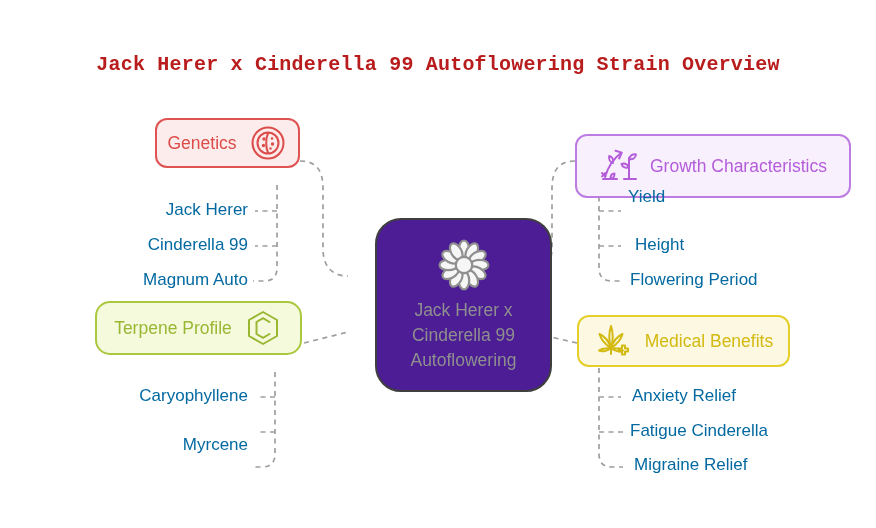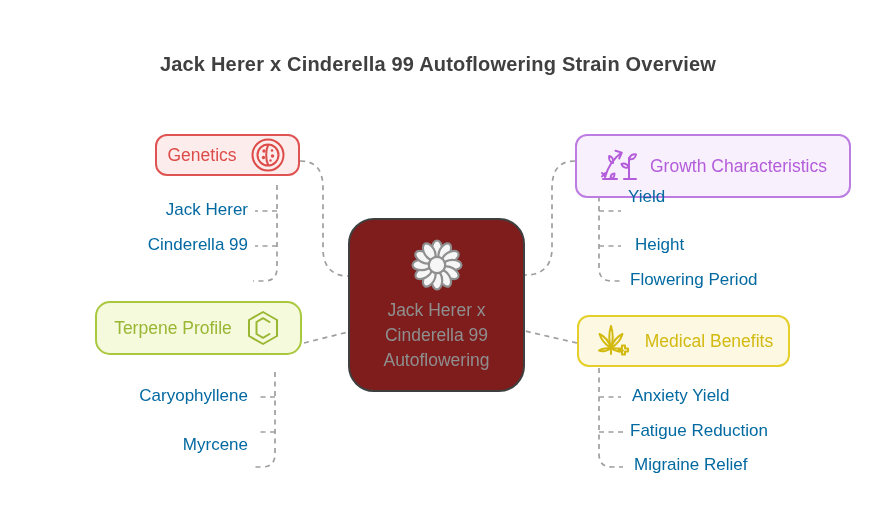--- a/index.html
+++ b/index.html
@@ -8,37 +8,37 @@
   .title{position:absolute;top:53px;left:0;width:100%;text-align:center;
          font-size:20px;font-weight:600;letter-spacing:.2px;color:#3f3f3f}
   svg.wires{position:absolute;left:0;top:0;width:876px;height:528px;stroke:#9e9e9e}
   svg.wires path{fill:none;stroke:inherit;stroke-width:1.7;stroke-dasharray:5 4.5;stroke-linecap:butt}
   .node{position:absolute;display:flex;align-items:center;justify-content:center;gap:11px;
         border:2px solid;border-radius:12px;font-size:17.5px;font-weight:500;box-sizing:border-box}
   .node .nicon{flex:0 0 auto;display:block}
   .nicon path,.nicon circle,.nicon polyline{stroke:currentColor;fill:none;stroke-width:2;
         stroke-linecap:round;stroke-linejoin:round}
   .nicon .dot{fill:currentColor;stroke:none}
-  #node-genetics{left:155px;top:134px;width:145px;height:42px;border-color:#df5452;background:#fdecec;color:#dc4c49}
+  #node-genetics{left:155px;top:118px;width:145px;height:50px;border-color:#df5452;background:#fdecec;color:#dc4c49}
   #node-growth{left:575px;top:134px;width:276px;height:64px;border-color:#bd7ce2;background:#f9f0fd;color:#b45ddb}
   #node-terpene{left:95px;top:301px;width:207px;height:54px;border-radius:15px;border-color:#a9c83e;background:#f6fadd;color:#9ab733}
   #node-medical{left:577px;top:315px;width:213px;height:52px;border-color:#e5cf2a;background:#fcf8e2;color:#d3ba10}
   #node-center{left:348px;top:218px;width:177px;height:174px;border:2.5px solid #3f3f3f;border-radius:26px;
                background:#f6f6f6;color:#8f8f8f;flex-direction:column;gap:0;padding-top:2px}
   #node-center .flower{margin-bottom:7px}
   .cline{font-size:17.5px;line-height:25px;color:#8f8f8f;text-align:center;white-space:nowrap}
   .it{position:absolute;font-size:17px;color:#0369a1;white-space:nowrap}
   .it.r{left:0;width:248px;text-align:right}
 </style>
 </head>
 <body>
 
 <div class="canvas">
 
-  <div class="title" style="color: #404040;">Jack Herer x Cinderella 99 Autoflowering Strain Overview</div>
+  <div class="title" style="color: #b91c1c; font-family: Liberation Mono, monospace;">Jack Herer x Cinderella 99 Autoflowering Strain Overview</div>
 
   <svg class="wires" viewBox="0 0 876 528" style="stroke: rgb(158, 158, 158);">
     <path d="M300,161 C319,161 323,174 323,189 L323,249 C323,264 330,276 348,276"></path>
     <path d="M575,161 C556,161 552,174 552,189 L552,248 C552,263 545,275 525,275"></path>
     <path d="M304,343 L348,332"></path>
     <path d="M577,343 L525,331"></path>
     <path d="M277,185 L277,268 Q277,281 264,281 L253,281 M277,211 L255,211 M277,246 L255,246"></path>
     <path d="M599,187 L599,268 Q599,281 612,281 L623,281 M599,211 L621,211 M599,246 L621,246"></path>
     <path d="M275,372 L275,454 Q275,467 262,467 L251,467 M275,397 L256,397 M275,432 L256,432"></path>
     <path d="M599,368 L599,454 Q599,467 612,467 L623,467 M599,397 L621,397 M599,432 L623,432"></path>
@@ -87,21 +87,21 @@
       <path d="M17,27 C12,24 7.5,19.5 5.5,13 C11,15.5 15,20.5 17,27 Z" stroke-width="1.8"></path>
       <path d="M17,27 C22,24 26.5,19.5 28.5,13 C23,15.5 19,20.5 17,27 Z" stroke-width="1.8"></path>
       <path d="M17,27 C13,27.5 8.5,27 5,29.5 C8.5,31 13.5,30 17,27 Z" stroke-width="1.8"></path>
       <path d="M17,27 C21,27.5 25.5,27 29,29.5 C25.5,31 20.5,30 17,27 Z" stroke-width="1.8"></path>
       <path d="M17,27 L17,33" stroke-width="1.8"></path>
       <path d="M28,24.5 h3 v3 h3 v3 h-3 v3 h-3 v-3 h-3 v-3 h3 Z" stroke-width="1.8"></path>
     </svg>
     <span>Medical Benefits</span>
   </div>
 
-  <div class="node" id="node-center" style="border-color: rgb(63, 63, 63); background-color: #7f1d1d; color: rgb(143, 143, 143);">
+  <div class="node" id="node-center" style="border-color: rgb(63, 63, 63); background-color: #4c1d95; color: rgb(143, 143, 143); margin-left: 27px;">
     <svg class="flower" width="52" height="52" viewBox="0 0 52 52">
       <g stroke="#8f8f8f" stroke-width="2.2" fill="#f6f6f6">
         <ellipse cx="26" cy="10.5" rx="5.2" ry="9"></ellipse>
         <ellipse cx="26" cy="10.5" rx="5.2" ry="9" transform="rotate(30 26 26)"></ellipse>
         <ellipse cx="26" cy="10.5" rx="5.2" ry="9" transform="rotate(60 26 26)"></ellipse>
         <ellipse cx="26" cy="10.5" rx="5.2" ry="9" transform="rotate(90 26 26)"></ellipse>
         <ellipse cx="26" cy="10.5" rx="5.2" ry="9" transform="rotate(120 26 26)"></ellipse>
         <ellipse cx="26" cy="10.5" rx="5.2" ry="9" transform="rotate(150 26 26)"></ellipse>
         <ellipse cx="26" cy="10.5" rx="5.2" ry="9" transform="rotate(180 26 26)"></ellipse>
         <ellipse cx="26" cy="10.5" rx="5.2" ry="9" transform="rotate(210 26 26)"></ellipse>
@@ -112,25 +112,26 @@
         <circle cx="26" cy="26" r="8.2"></circle>
       </g>
     </svg>
     <div class="cline">Jack Herer x</div>
     <div class="cline">Cinderella 99</div>
     <div class="cline">Autoflowering</div>
   </div>
 
   <div class="it r" style="top:200px">Jack Herer</div>
   <div class="it r" style="top:235px">Cinderella 99</div>
+  <div class="it r" style="top:270px">Magnum Auto</div>
 
   <div class="it" style="left:628px;top:187px">Yield</div>
   <div class="it" style="left:635px;top:235px">Height</div>
   <div class="it r" style="top:386px">Caryophyllene</div>
 
   <div class="it" style="left:630px;top:270px">Flowering Period</div>
   <div class="it r" style="top:435px">Myrcene</div>
 
-  <div class="it" style="left:632px;top:386px">Anxiety Yield</div>
-  <div class="it" style="left:630px;top:421px">Fatigue Reduction</div>
+  <div class="it" style="left:632px;top:386px">Anxiety Relief</div>
+  <div class="it" style="left:630px;top:421px">Fatigue Cinderella</div>
   <div class="it" style="left:634px;top:455px">Migraine Relief</div>
 
 </div>
 
 </body></html>

